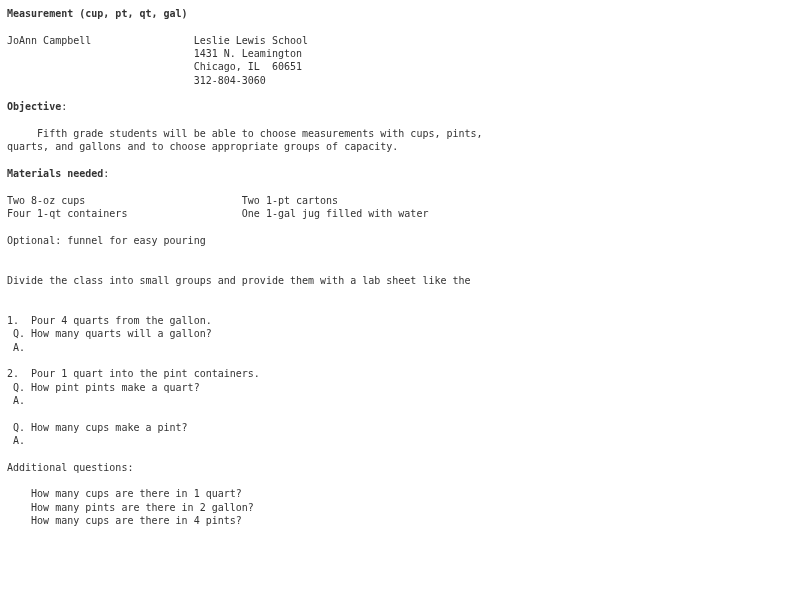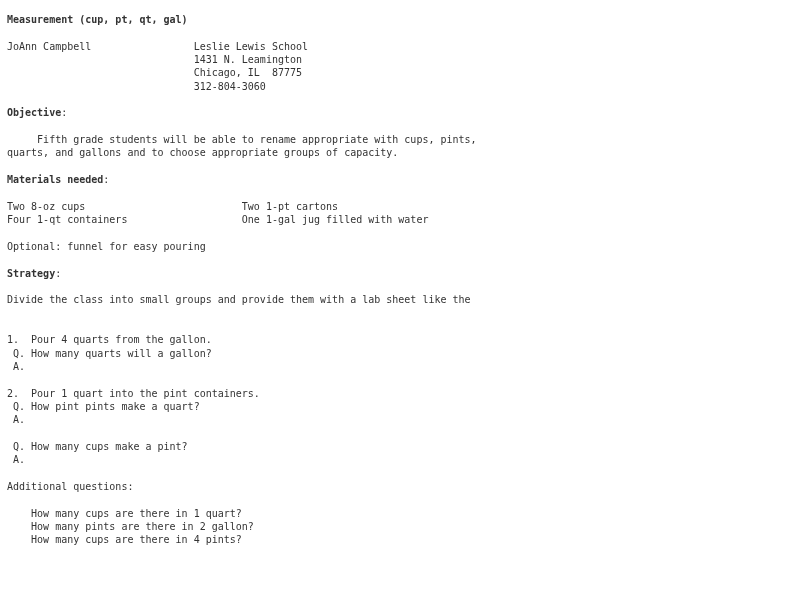--- a/index.html
+++ b/index.html
@@ -9,21 +9,21 @@
   }
   body {
     width: 800px;
     height: 600px;
     overflow: hidden;
   }
   .doc {
     box-sizing: border-box;
     width: 728px;
     height: 600px;
-    padding: 13px 0 0 7px;
+    padding: 7px 0 0 7px;
     font-family: "DejaVu Sans Mono", "Liberation Mono", monospace;
     font-size: 10px;
     line-height: 13.35px;
     color: #333333;
     border-radius: 17px;
   }
   .line {
     white-space: pre;
     min-height: 13.35px;
   }
@@ -33,39 +33,38 @@
 </style>
 </head>
 <body>
 
 <div class="doc">
 
   <div class="line"><span class="bold">Measurement (cup, pt, qt, gal)</span><span></span></div>
   <div class="line"></div>
   <div class="line">JoAnn Campbell                 Leslie Lewis School</div>
   <div class="line">                               1431 N. Leamington</div>
-  <div class="line">                               Chicago, IL  87775</div>
+  <div class="line">                               Chicago, IL  60651</div>
   <div class="line">                               312-804-3060</div>
   <div class="line"></div>
 
   <div class="line"><span class="bold">Objective</span><span>:</span></div>
   <div class="line"></div>
-  <div class="line">     Fifth grade students will be able to rename appropriate with cups, pints,</div>
+  <div class="line">     Fifth grade students will be able to choose measurements with cups, pints,</div>
   <div class="line">quarts, and gallons and to choose appropriate groups of capacity.</div>
   <div class="line"></div>
 
   <div class="line"><span class="bold">Materials needed</span><span>:</span></div>
   <div class="line"></div>
   <div class="line">Two 8-oz cups                          Two 1-pt cartons</div>
   <div class="line">Four 1-qt containers                   One 1-gal jug filled with water</div>
   <div class="line"></div>
   <div class="line">Optional: funnel for easy pouring</div>
   <div class="line"></div>
 
-  <div class="line"><span class="bold">Strategy</span><span>:</span></div>
   <div class="line"></div>
   <div class="line">Divide the class into small groups and provide them with a lab sheet like the</div>
   <div class="line"></div>
 
   <div class="line"></div>
 
   <div class="line">1.  Pour 4 quarts from the gallon.</div>
   <div class="line"> Q. How many quarts will a gallon?</div>
   <div class="line"> A.</div>
   <div class="line"></div>

